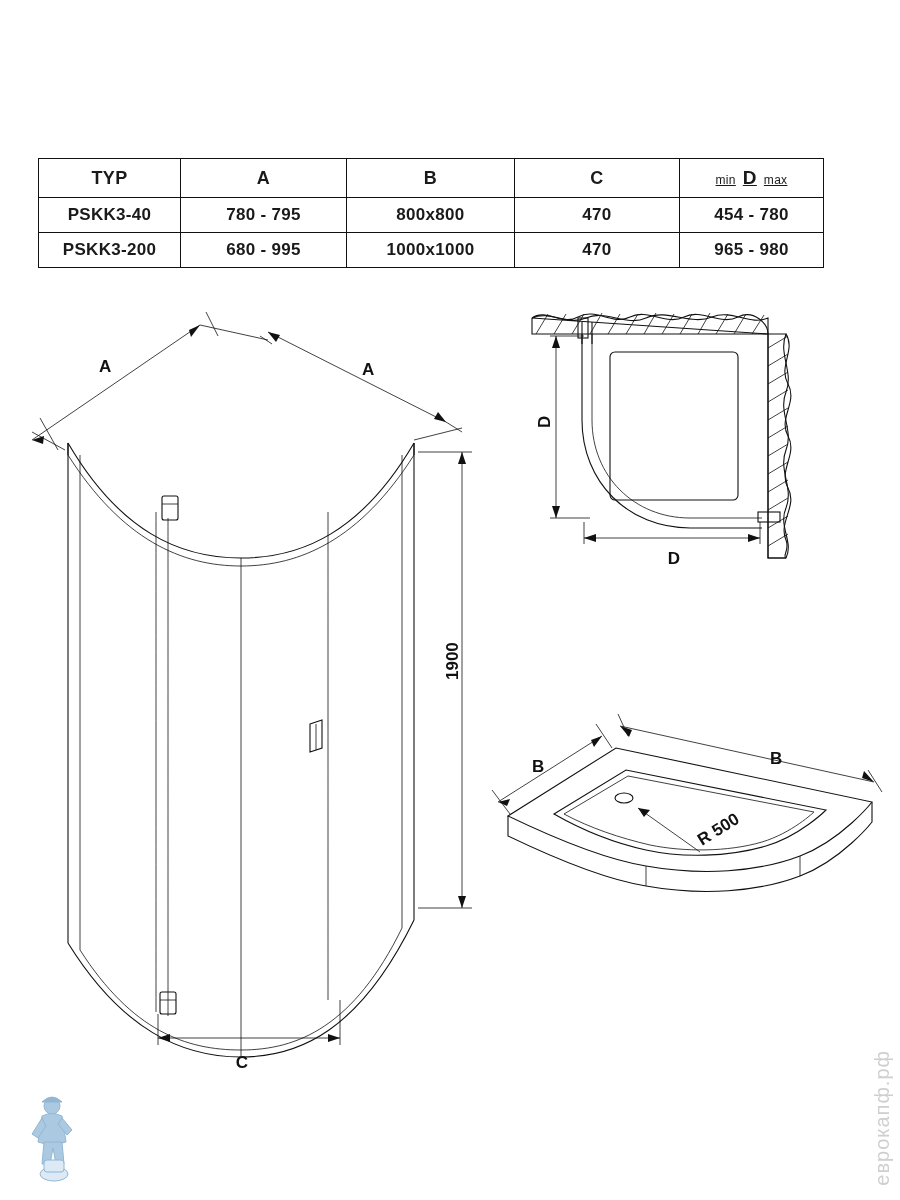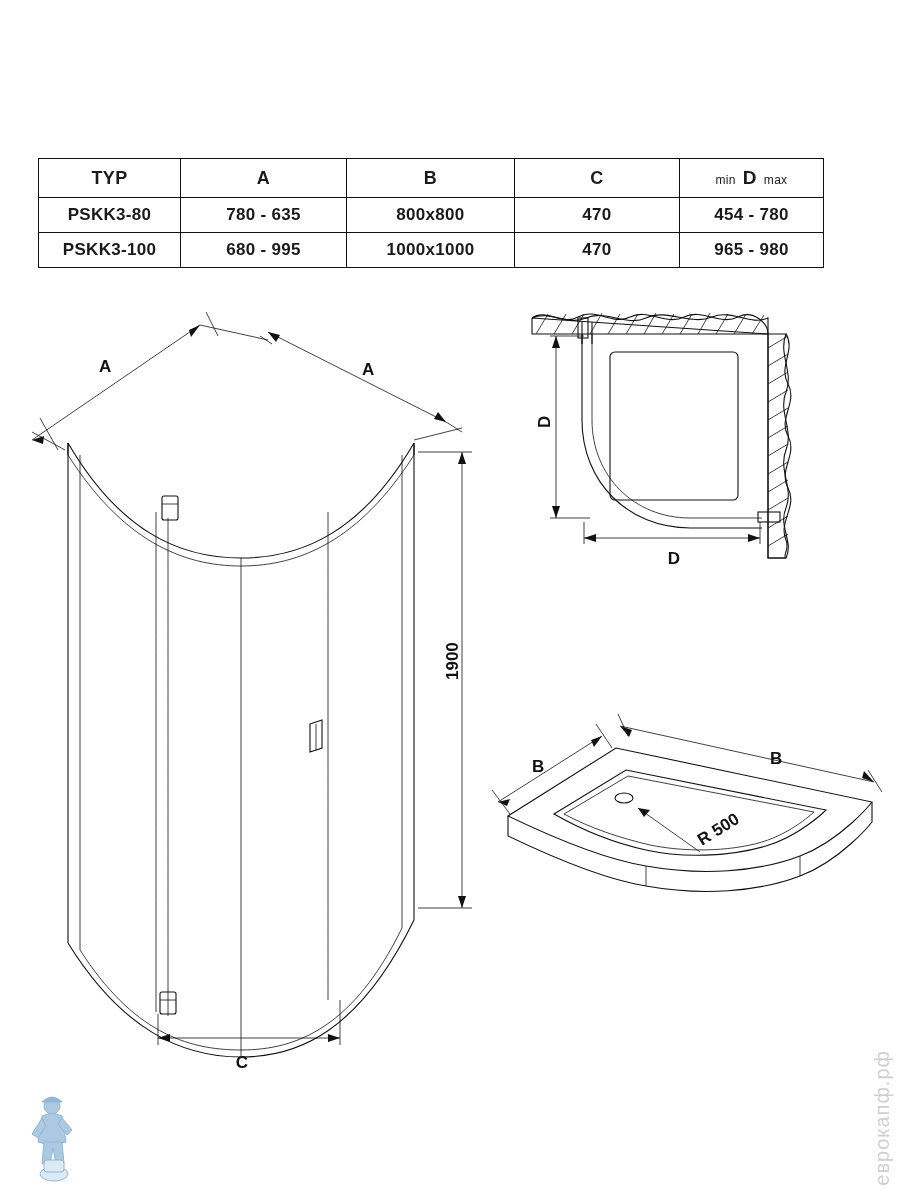--- a/index.html
+++ b/index.html
@@ -47,20 +47,21 @@
   .col-typ  { width: 142px; }
   .col-a    { width: 166px; }
   .col-b    { width: 168px; }
   .col-c    { width: 165px; }
   .col-d    { width: 144px; }
   .th-d-wrap {
     display: flex;
     align-items: baseline;
     justify-content: center;
     gap: 7px;
+    text-decoration: underline;
   }
   .th-d-small { font-size: 12px; font-weight: normal; }
   .th-d-big   { font-size: 19px; font-weight: bold; }
 
   
   svg { display: block; }
   .ln   { stroke: #111; stroke-width: 1.1; fill: none; }
   .ln-t { stroke: #111; stroke-width: 0.8; fill: none; }
   .dim  { stroke: #111; stroke-width: 0.8; fill: none; }
   .lbl {
@@ -114,28 +115,28 @@
           <span class="th-d-wrap">
             <span class="th-d-small">min</span>
             <span class="th-d-big">D</span>
             <span class="th-d-small">max</span>
           </span>
         </th>
       </tr>
     </thead>
     <tbody>
       <tr>
-        <td>PSKK3-80</td>
-        <td>780 - 635</td>
+        <td>PSKK3-40</td>
+        <td>780 - 795</td>
         <td>800x800</td>
         <td>470</td>
         <td>454 - 780</td>
       </tr>
       <tr>
-        <td>PSKK3-100</td>
+        <td>PSKK3-200</td>
         <td>680 - 995</td>
         <td>1000x1000</td>
         <td>470</td>
         <td>965 - 980</td>
       </tr>
     </tbody>
   </table>
 
   <svg style="position:absolute; left:10px; top:300px;" width="490" height="780" viewBox="0 0 490 780">
 

